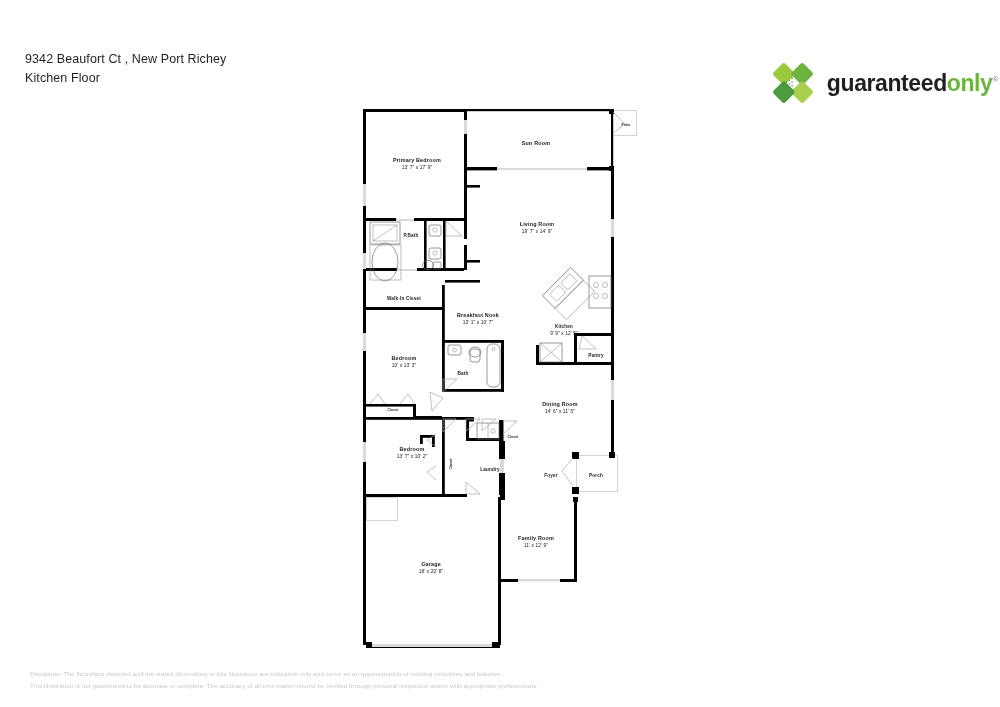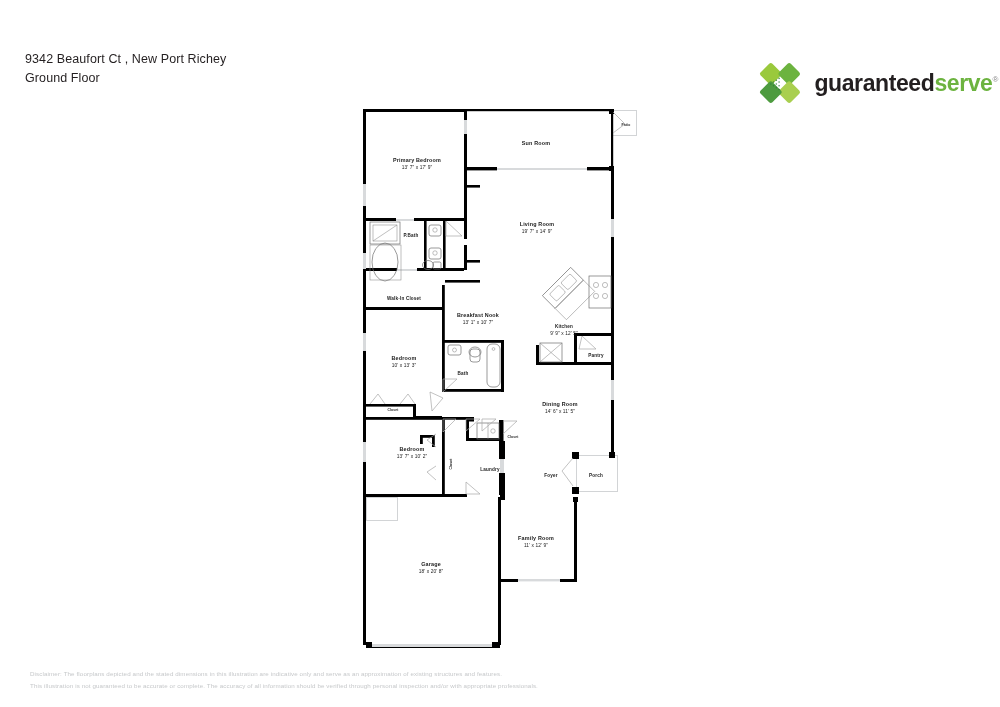--- a/index.html
+++ b/index.html
@@ -111,21 +111,21 @@
   .fixture-thin { fill: none; stroke: #8a8a8a; stroke-width: 0.55; }
   .door-swing { fill: none; stroke: #a8a8a8; stroke-width: 0.7; }
   .window { fill: #d8dadc; }
 </style>
 </head>
 <body>
 
 <div class="header">
   <div class="title-block">
     <div class="title-line">9342 Beaufort Ct , New Port Richey</div>
-    <div class="title-line">Ground Floor</div>
+    <div class="title-line">Kitchen Floor</div>
   </div>
 
   <div class="logo-block">
     <svg class="logo-mark" viewBox="0 0 100 100">
       <g transform="translate(50,50)">
         <rect x="-38" y="-38" width="36" height="36" rx="5" transform="rotate(45 -20 -20)" fill="#9ac93c"></rect>
         <rect x="2" y="-38" width="36" height="36" rx="5" transform="rotate(45 20 -20)" fill="#6cb33f"></rect>
         <rect x="2" y="2" width="36" height="36" rx="5" transform="rotate(45 20 20)" fill="#a9cf4f"></rect>
         <rect x="-38" y="2" width="36" height="36" rx="5" transform="rotate(45 -20 20)" fill="#4d9b3f"></rect>
         <g fill="#2f7d3a" opacity="0.85">
@@ -135,21 +135,21 @@
             <circle cx="-14" cy="6" r="1.7"></circle>
           <circle cx="-8" cy="2" r="1.7"></circle>
             <circle cx="-2" cy="-2" r="1.7"></circle>
           <circle cx="-8" cy="10" r="1.7"></circle>
             <circle cx="-2" cy="6" r="1.7"></circle>
           <circle cx="-2" cy="14" r="1.7"></circle>
             <circle cx="-20" cy="2" r="1.7"></circle>
         </g>
       </g>
     </svg>
-    <div class="logo-word"><span class="w1">guaranteed</span><span class="w2">serve</span><span class="tm">®</span></div>
+    <div class="logo-word"><span class="w1">guaranteed</span><span class="w2">only</span><span class="tm">®</span></div>
   </div>
 </div>
 
 <div class="plan-wrap">
 <svg class="plan-svg" width="1000" height="570" viewBox="0 0 1000 570">
   <g transform="translate(0,-88)">
 
     <g>
       <rect class="wall-light" x="612.5" y="110.5" width="24" height="25"></rect>
     </g>

